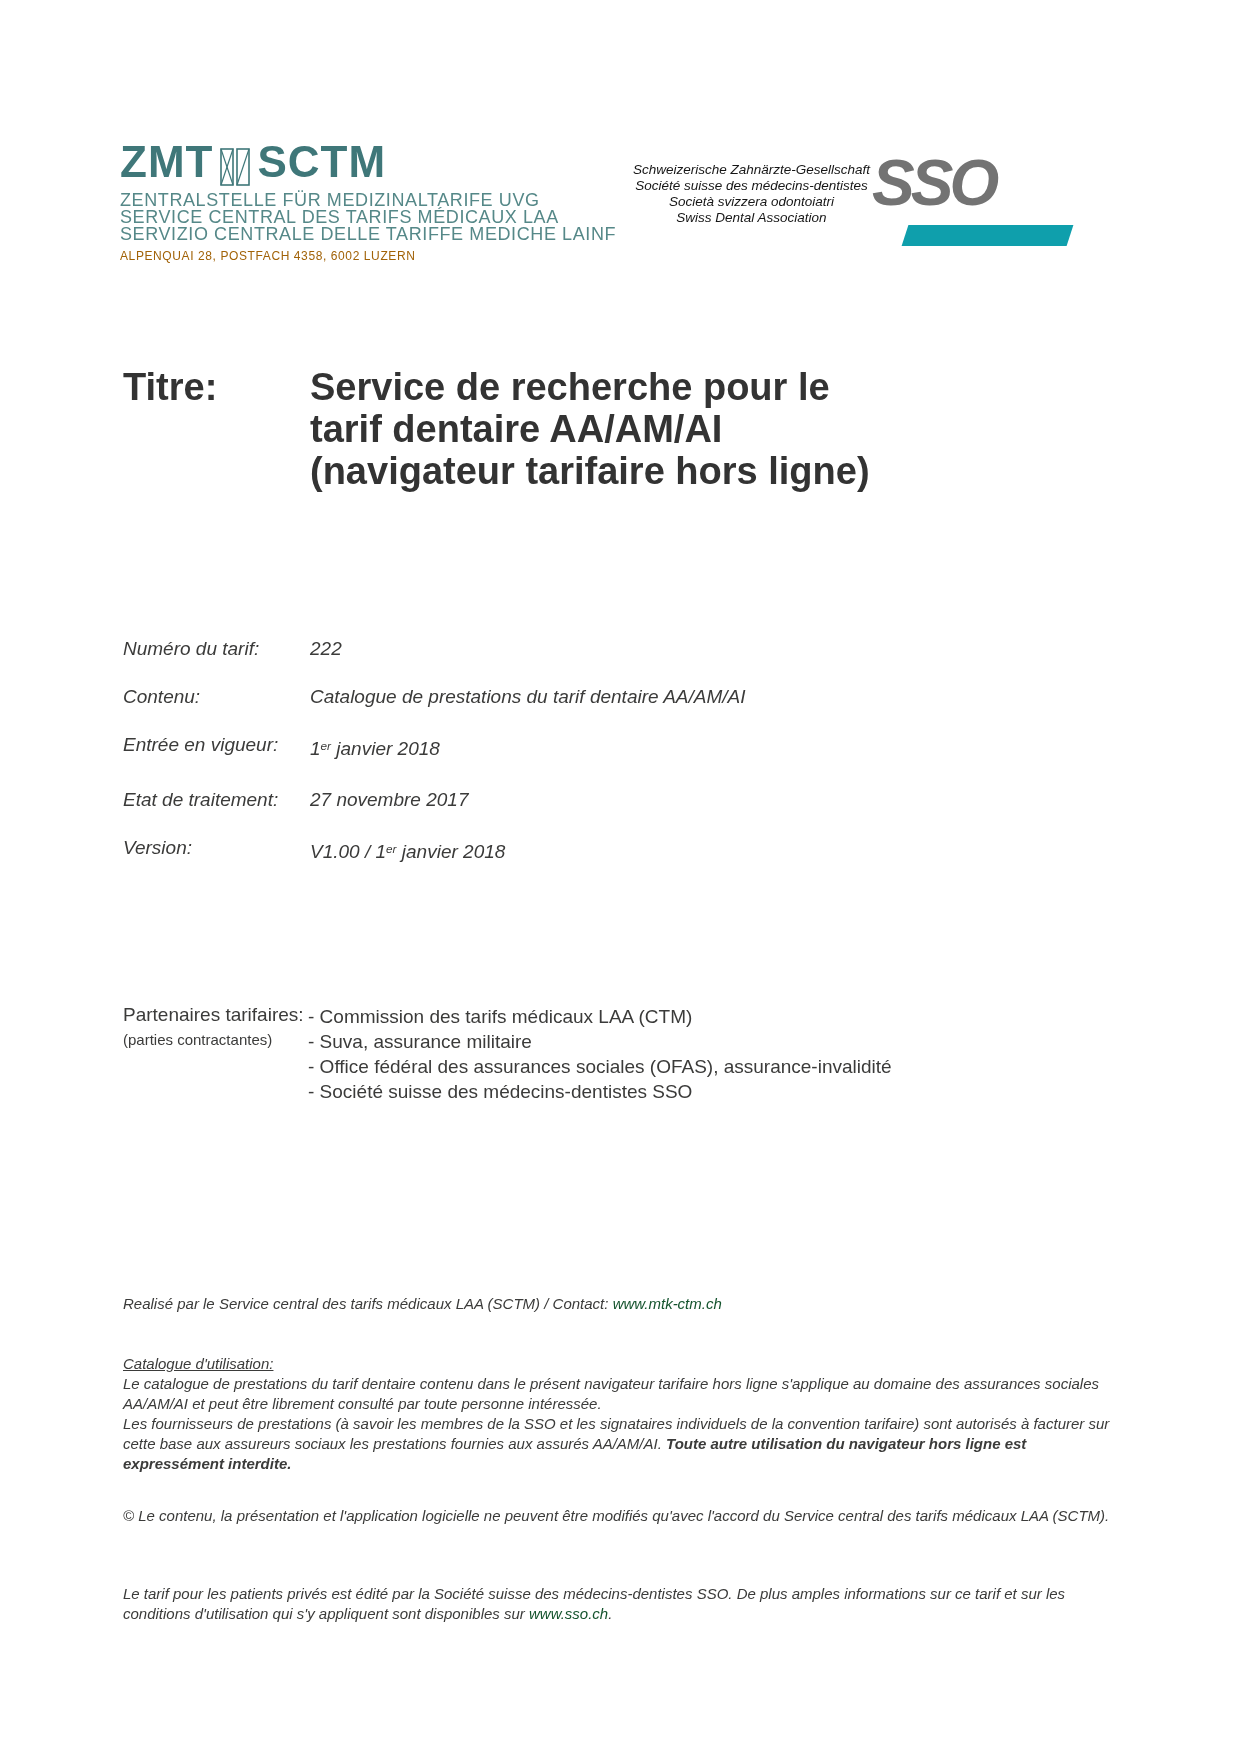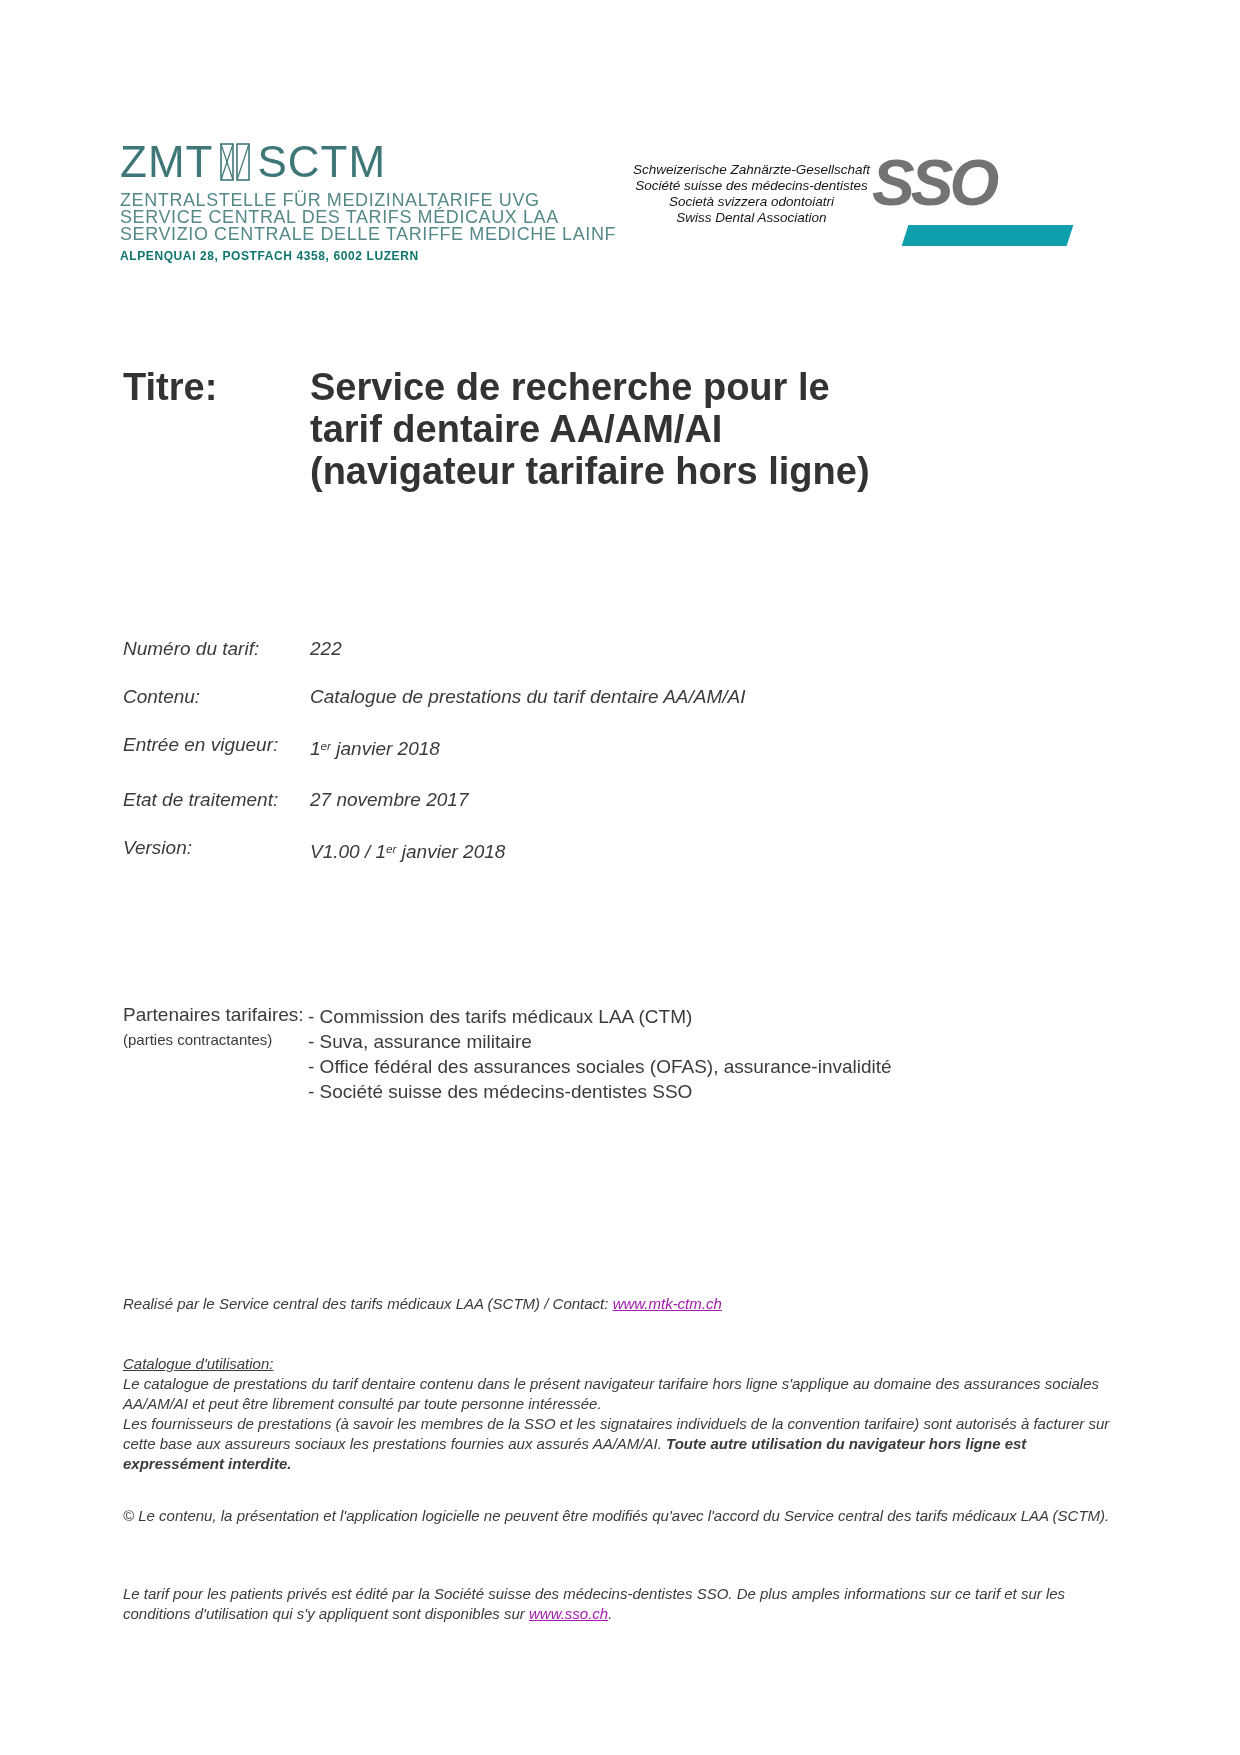--- a/index.html
+++ b/index.html
@@ -2,28 +2,28 @@
 <html><head>
 <meta charset="utf-8">
 <style>
   * { margin:0; padding:0; box-sizing:border-box; }
   html,body { background:#ffffff; }
   body { font-family:"Liberation Sans", sans-serif; color:#3b3b3a; }
   .page { position:relative; width:1240px; height:1755px; background:#ffffff; overflow:hidden; }
 
   
   .zmt-logo { position:absolute; left:120px; top:138px; }
-  .zmt-main { display:flex; align-items:center; gap:7px;
-              font-size:44px; line-height:48px; font-weight:400; letter-spacing:1px;
+  .zmt-main { display:flex; align-items:flex-end; gap:7px;
+              font-size:44px; line-height:48px; font-weight:700; letter-spacing:1px;
               color:#3f7779; }
   .zmt-icon { display:block; }
   .zmt-subs { margin-top:6px; font-size:18px; line-height:17px; letter-spacing:0.6px;
               color:#558888; font-weight:500; }
   .zmt-address { margin-top:6px; font-size:12px; line-height:15px; letter-spacing:0.6px;
-              color:#0f766e; font-weight:700; }
+              color:#a16207; font-weight:400; }
 
   
   .sso-lines { position:absolute; right:370px; top:162px; text-align:center;
                font-style:italic; font-size:13.5px; line-height:16px; color:#161616; }
   .sso-acronym { position:absolute; left:872px; top:148px;
                font-size:64px; line-height:70px; font-weight:bold; font-style:italic;
                letter-spacing:-4px; color:#737373; }
   .sso-bar { position:absolute; left:905px; top:225px; width:165px; height:21px;
                background:#0f9fac; transform:skewX(-18deg); }
 
@@ -44,21 +44,21 @@
   .partners-sublabel { position:absolute; left:123px; top:1031px; font-size:15px; line-height:18px; }
   .partners-items { position:absolute; left:308px; top:1004px; font-size:19px; line-height:25px; width:800px; }
 
   
   .footer-text { font-style:italic; font-size:15px; line-height:20px; color:#3b3b3a; }
   .realise { position:absolute; left:123px; top:1294px; width:1005px; }
   .conditions { position:absolute; left:123px; top:1354px; width:1005px; }
   .conditions-heading { text-decoration:underline; }
   .copyright { position:absolute; left:123px; top:1506px; width:1005px; }
   .sso-note { position:absolute; left:123px; top:1584px; width:1005px; }
-  .doc-link { color:#a21caf; text-decoration:underline; font-style:italic; cursor:pointer; }
+  .doc-link { color:#14532d; font-style:italic; cursor:pointer; }
   .bold-it { font-weight:bold; }
 </style>
 </head>
 <body>
 
 <div class="page">
 
   <div class="zmt-logo">
     <div class="zmt-main">
       <span>ZMT</span>

